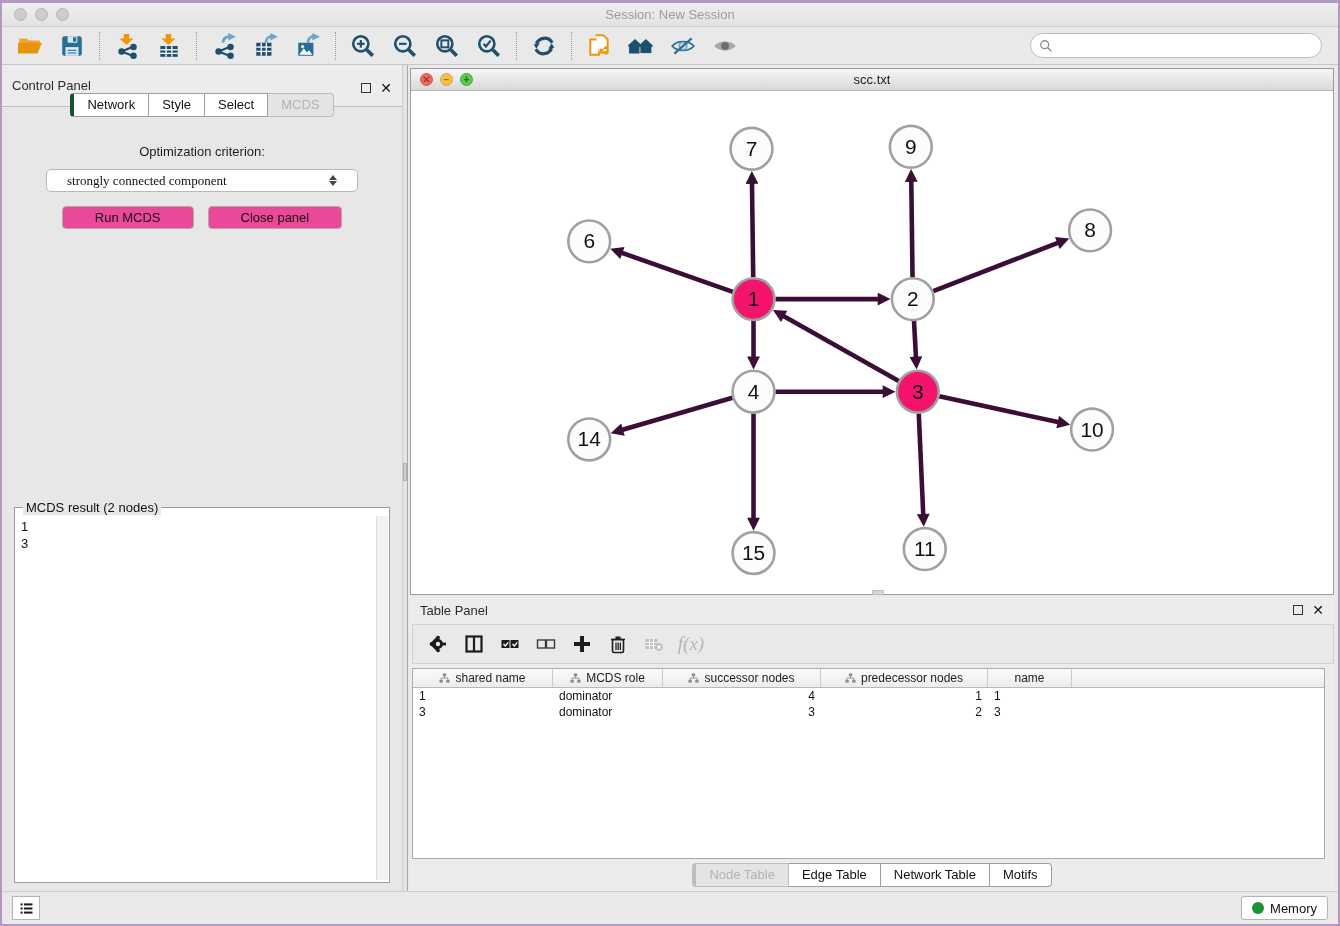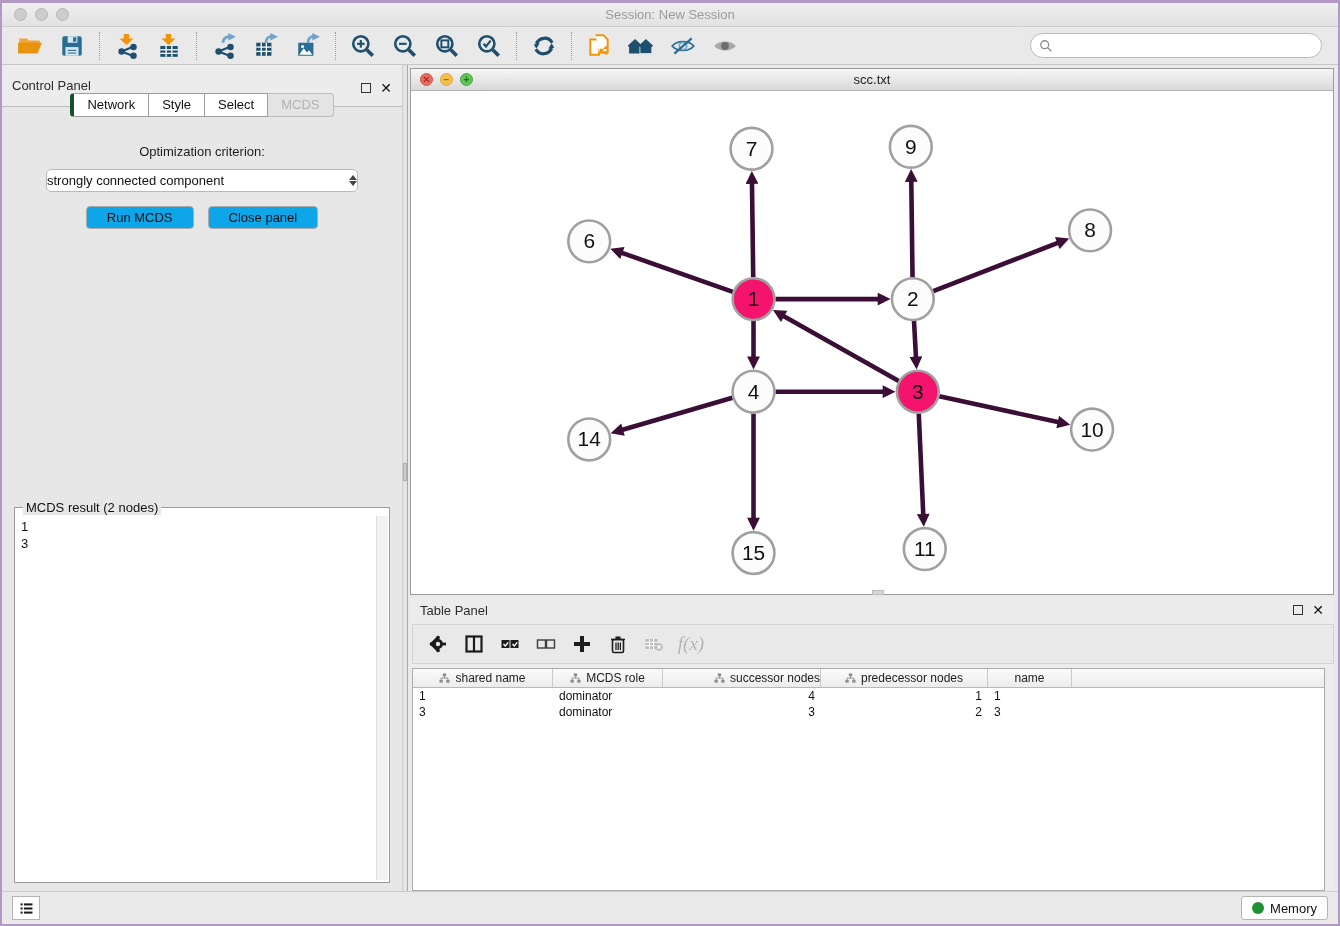--- a/index.html
+++ b/index.html
@@ -42,27 +42,27 @@
   .wc-close { font-size:14px; font-weight:bold; color:#111; line-height:10px; }
   .cp-tabs { display:flex; justify-content:center; position:relative; z-index:2; }
   .tabstrip { display:inline-flex; }
   .tab { font-size:13px; padding:3px 13px 4px; background:#fff; border:1px solid #9e9e9e; border-left:none; color:#111; white-space:nowrap;}
   .tab:first-child { border-left:4px solid #14532d; border-radius:4px 0 0 4px; }
   .tab:last-child { border-radius:0 4px 4px 0; }
   .tab.active { background:#e4e4e4; color:#b2b2b2; border-color:#bdbdbd; }
   .cp-body { flex:1; background:#e7e7e7; border-top:1px solid #bdbdbd; margin-top:-11px; padding-top:11px; display:flex; flex-direction:column;}
   .opt-label { text-align:center; font-size:13px; color:#1d1d1d; margin-top:26px; }
   .opt-select { width:312px; margin:10px auto 0; height:23px; background:#fff; border:1px solid #b9b9b9; border-radius:5px;
-                display:flex; align-items:center; font-size:13px; padding:0 0; color:#111;}
+                display:flex; align-items:center; font-size:13px; padding:0 20px; color:#111;font-family:Liberation Serif, serif;}
   .opt-select .sel-arrows { margin-left:auto; display:flex; flex-direction:column; gap:1px; align-items:center;}
   .sel-arrows i { width:0; height:0; border-left:4px solid transparent; border-right:4px solid transparent; display:block;}
   .sel-arrows i.up { border-bottom:5px solid #444; }
   .sel-arrows i.down { border-top:5px solid #444; }
   .btn-row { display:flex; justify-content:center; gap:14px; margin-top:14px; }
-  .pbtn { font-size:13px; background:#0ea5e9; border:1px solid #ababab; border-radius:4px; padding:3px 20px; color:#111;}
+  .pbtn { font-size:13px; background:#ec4899; border:1px solid #ababab; border-radius:4px; padding:3px 32px; color:#111;}
   .result-box { margin:278px 12px 8px; border:1px solid #9c9c9c; position:relative; flex:1; background:#fff; }
   .result-legend { position:absolute; top:-8px; left:8px; background:#e7e7e7; font-size:13px; padding:0 3px; color:#111;}
   .result-area { position:absolute; inset:8px 14px 2px 2px; background:#fff; font-size:13px; line-height:17px; padding:2px 4px; color:#111; overflow:hidden;}
   .result-scroll { position:absolute; top:8px; right:1px; bottom:2px; width:12px; background:#f2f2f2; border-left:1px solid #ddd;}
 
   
   .vdivider { width:6px; background:#e4e4e4; border-left:1px solid #cfcfcf; border-right:1px solid #a9a9a9; position:relative;}
   .vdiv-handle { position:absolute; top:398px; left:0; width:100%; height:18px; background:#cdcdcd; border:1px solid #b0b0b0;}
 
   
@@ -475,21 +475,21 @@
                   <svg viewBox="0 0 12 12">
                     <g fill="#8a8a8a">
                       <rect x="4.2" y="0.5" width="3.6" height="3"></rect>
                       <rect x="0.5" y="7.5" width="3.6" height="3"></rect>
                       <rect x="7.9" y="7.5" width="3.6" height="3"></rect>
                     </g>
                     <path d="M6 3.5v2M2.3 7.5v-2h7.4v2" stroke="#8a8a8a" fill="none"></path>
                   </svg>
                   <span>MCDS role</span>
                 </div>
-                <div class="th" style="width: 158px; justify-content: flex-end;">
+                <div class="th" style="width: 158px;">
                   <svg viewBox="0 0 12 12">
                     <g fill="#8a8a8a">
                       <rect x="4.2" y="0.5" width="3.6" height="3"></rect>
                       <rect x="0.5" y="7.5" width="3.6" height="3"></rect>
                       <rect x="7.9" y="7.5" width="3.6" height="3"></rect>
                     </g>
                     <path d="M6 3.5v2M2.3 7.5v-2h7.4v2" stroke="#8a8a8a" fill="none"></path>
                   </svg>
                   <span>successor nodes</span>
                 </div>
@@ -516,20 +516,28 @@
                   <div class="td" style="width: 167px; text-align: right;">1</div>
                   <div class="td" style="width: 84px; text-align: left;">1</div>
                 </div>
                 <div class="trow">
                   <div class="td" style="width: 140px; text-align: left;">3</div>
                   <div class="td" style="width: 110px; text-align: left;">dominator</div>
                   <div class="td" style="width: 158px; text-align: right;">3</div>
                   <div class="td" style="width: 167px; text-align: right;">2</div>
                   <div class="td" style="width: 84px; text-align: left;">3</div>
                 </div>
+              </div>
+        </div>
+        <div class="tp-tabbar">
+          <div class="tabstrip" id="tp-tabstrip">
+                <div class="tab active">Node Table</div>
+                <div class="tab">Edge Table</div>
+                <div class="tab">Network Table</div>
+                <div class="tab">Motifs</div>
               </div>
         </div>
       </div>
     </div>
   </div>
 
   <div class="statusbar">
     <button class="sbtn">
           <svg viewBox="0 0 20 20" width="17" height="17">
             <g fill="#1c1c1c">

